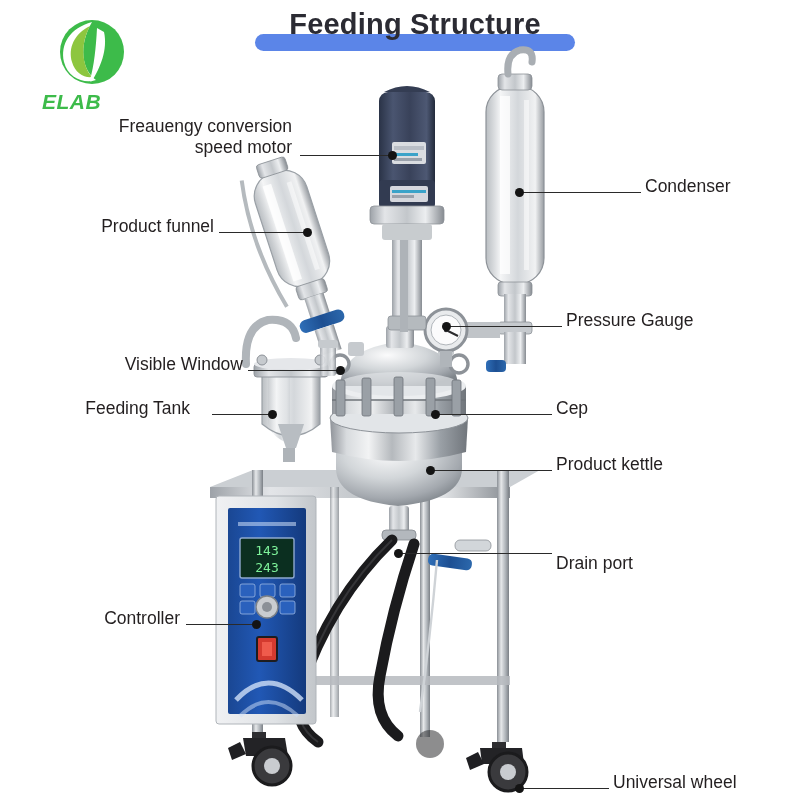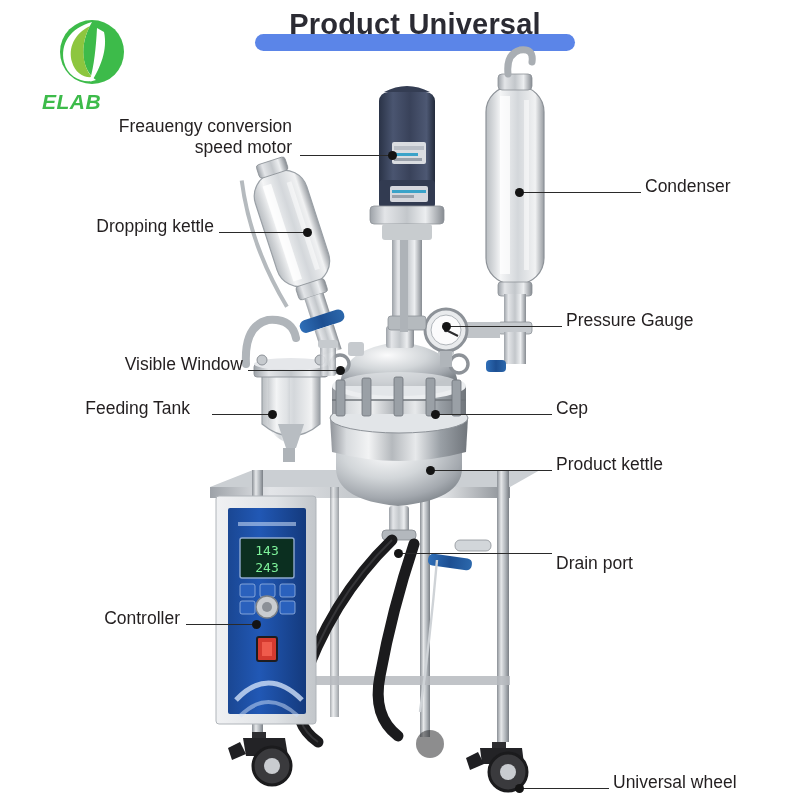--- a/index.html
+++ b/index.html
@@ -115,21 +115,21 @@
         <path d="M34 8 C18 16 12 30 16 44 C19 55 28 60 36 59 C26 48 24 26 34 8 Z" fill="#8dc63f"></path>
         <path d="M38 6 C56 14 64 30 58 46 C53 59 40 64 32 62 C46 50 50 26 38 6 Z" fill="#ffffff" opacity="0.0"></path>
         <path d="M41 10 C40 30 38 48 34 62 C33 63 35 64 36 63 C44 50 52 32 48 14 Z" fill="#ffffff"></path>
       </svg>
     </div>
     <div class="logo-text">ELAB</div>
   </div>
 
   <div class="title-wrap">
     <div class="title-bar"></div>
-    <div class="title-text">Product Universal</div>
+    <div class="title-text">Feeding Structure</div>
   </div>
 
   <div class="stage">
     <svg width="800" height="800" viewBox="0 0 800 800">
       <defs>
         <linearGradient id="steel" x1="0" y1="0" x2="1" y2="0">
           <stop offset="0%" stop-color="#8f9399"></stop>
           <stop offset="12%" stop-color="#d8dbde"></stop>
           <stop offset="28%" stop-color="#f2f3f4"></stop>
           <stop offset="45%" stop-color="#b5b9bd"></stop>
@@ -359,21 +359,21 @@
         <circle cx="430" cy="744" r="14" fill="#2f2f32" opacity="0.55"></circle>
       </g>
     </svg>
   </div>
 
   <div id="callout-layer">
       <div class="label right-aligned" style="left: 92px; top: 116px; width: 200px;">Freauengy conversion
 speed motor</div>
       <div class="leader" style="left: 300px; top: 155px; width: 92px;"></div>
       <div class="dot" style="left: 388px; top: 151px;"></div>
-      <div class="label right-aligned" style="left: 66px; top: 216px; width: 148px;">Dropping kettle</div>
+      <div class="label right-aligned" style="left: 66px; top: 216px; width: 148px;">Product funnel</div>
       <div class="leader" style="left: 219px; top: 232px; width: 88px;"></div>
       <div class="dot" style="left: 303px; top: 228px;"></div>
       <div class="label right-aligned" style="left: 113px; top: 354px; width: 130px;">Visible Window</div>
       <div class="leader" style="left: 248px; top: 370px; width: 92px;"></div>
       <div class="dot" style="left: 336px; top: 366px;"></div>
       <div class="label right-aligned" style="left: 72px; top: 398px; width: 118px;">Feeding Tank</div>
       <div class="leader" style="left: 212px; top: 414px; width: 60px;"></div>
       <div class="dot" style="left: 268px; top: 410px;"></div>
       <div class="label right-aligned" style="left: 88px; top: 608px; width: 92px;">Controller</div>
       <div class="leader" style="left: 186px; top: 624px; width: 70px;"></div>

